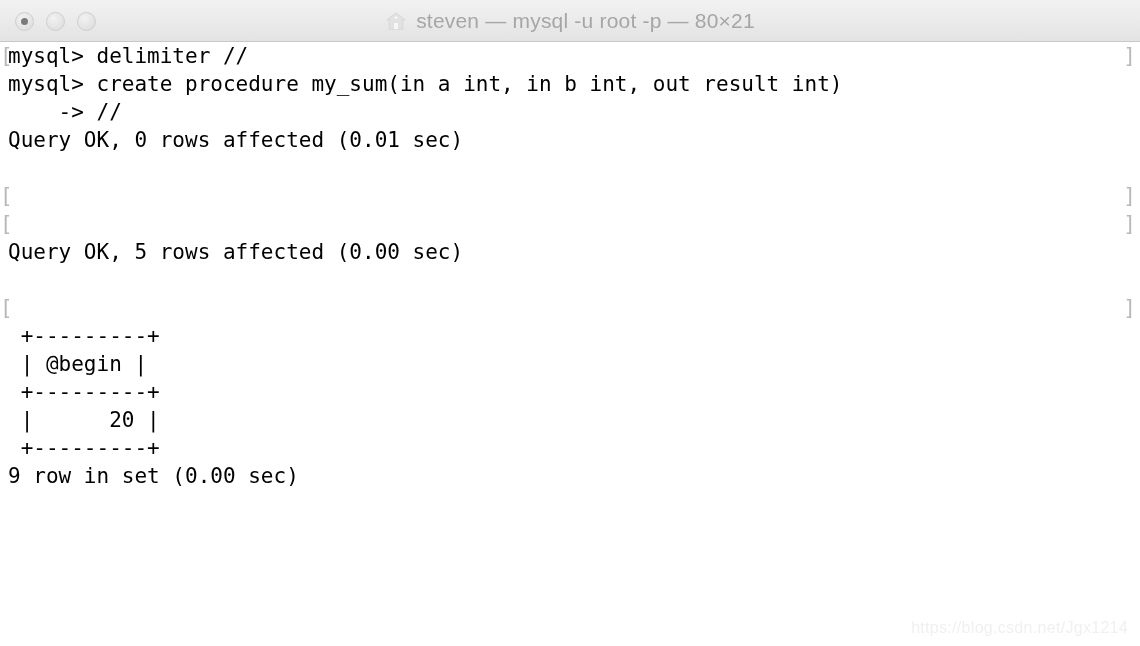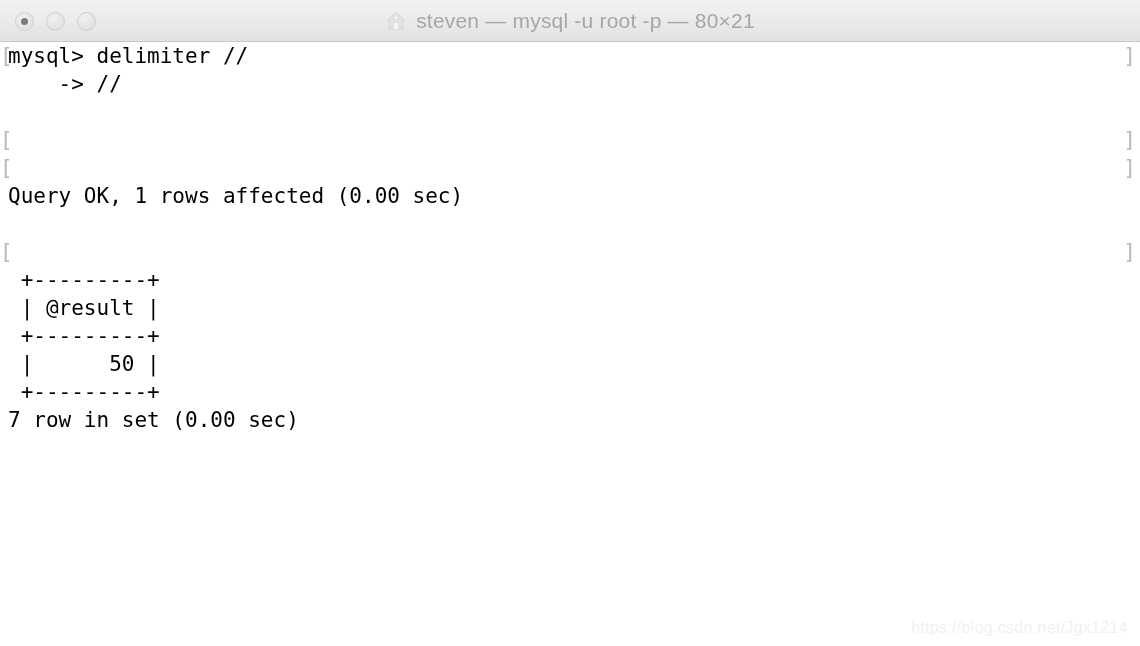--- a/index.html
+++ b/index.html
@@ -167,30 +167,32 @@
         <rect x="9.3" y="13.5" width="5.4" height="7.5" fill="#f7f7f7" stroke="#d8d8d8" stroke-width="0.6"></rect>
       </svg>
       <span id="window-title">steven — mysql -u root -p — 80×21</span>
     </div>
 
   </div>
 
   <div id="terminal">
 
     <div class="line"><span class="mark-left">[</span><span class="mark-right">]</span><span>mysql&gt; delimiter //</span></div>
+      <div class="line"><span>mysql&gt; create procedure my_sum(in a int, in b int, out result int)</span></div>
       <div class="line"><span>    -&gt; //</span></div>
+      <div class="line"><span>Query OK, 0 rows affected (0.01 sec)</span></div>
       <div class="line"><span></span></div>
       <div class="line"><span class="mark-left">[</span><span class="mark-right">]</span></div>
       <div class="line"><span class="mark-left">[</span><span class="mark-right">]</span></div>
-      <div class="line"><span>Query OK, 1 rows affected (0.00 sec)</span></div>
+      <div class="line"><span>Query OK, 5 rows affected (0.00 sec)</span></div>
       <div class="line"><span></span></div>
       <div class="line"><span class="mark-left">[</span><span class="mark-right">]</span></div>
       <div class="line"><span> +---------+</span></div>
-      <div class="line"><span> | @result |</span></div>
+      <div class="line"><span> | @begin |</span></div>
       <div class="line"><span> +---------+</span></div>
-      <div class="line"><span> |      50 |</span></div>
+      <div class="line"><span> |      20 |</span></div>
       <div class="line"><span> +---------+</span></div>
-      <div class="line"><span>7 row in set (0.00 sec)</span></div>
+      <div class="line"><span>9 row in set (0.00 sec)</span></div>
       <div class="line"><span></span></div>
       <div id="watermark">https://blog.csdn.net/Jgx1214</div>
   </div>
 
 </div>
 
 </body></html>

